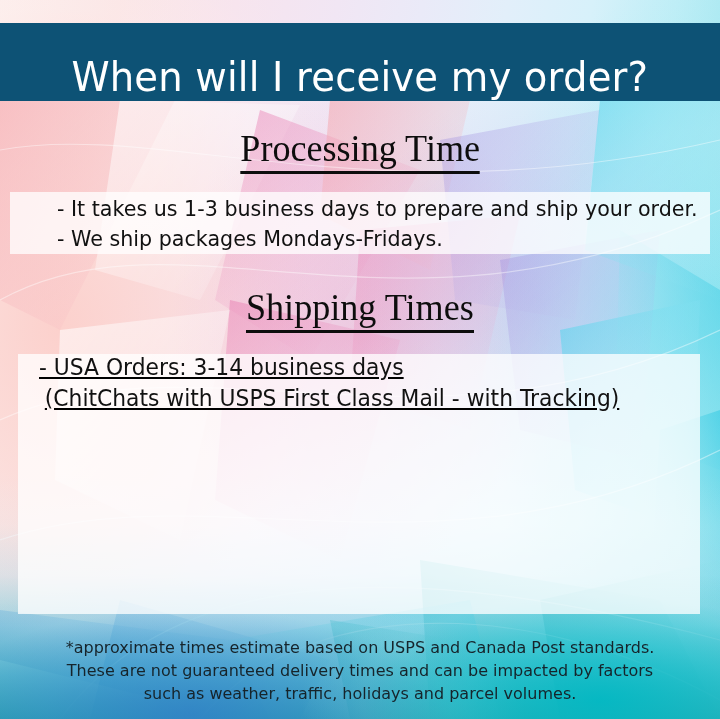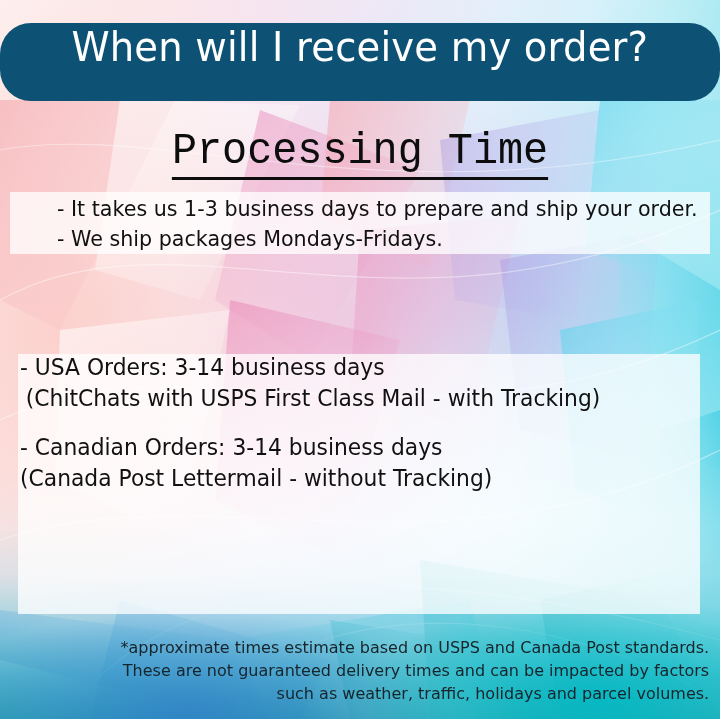--- a/index.html
+++ b/index.html
@@ -94,43 +94,42 @@
 
   
   #title-banner {
     position: absolute;
     left: 0;
     top: 23px;
     width: 720px;
     height: 78px;
     background: #0d5275;
     display: flex;
-    align-items: flex-start;
+    align-items: flex-end;
     justify-content: center;
-    border-radius: 31px;
   }
   #title-banner .title-text {
     color: #ffffff;
     font-family: "DejaVu Sans", sans-serif;
     font-size: 41px;
     font-weight: 400;
     letter-spacing: 0.2px;
     white-space: nowrap;
     transform: scaleX(0.94);
   }
 
   
   .section-heading {
     position: absolute;
     width: 720px;
     text-align: center;
     color: #0d0d0d;
-    font-size: 44px;
+    font-size: 38px;
     font-weight: 400;
-    font-family: Liberation Mono, monospace;
+    font-family: Liberation Serif, serif;
   }
   .section-heading .hd-inner {
     display: inline-block;
     border-bottom: 3px solid #0d0d0d;
     padding-bottom: 1px;
     transform: scaleX(0.95);
   }
   #heading-processing { top: 126px; }
   #heading-shipping  { top: 285px; }
 
@@ -166,43 +165,44 @@
     line-height: 30px;
     white-space: nowrap;
     font-family: "DejaVu Sans", sans-serif;
     transform: scaleX(0.96);
     transform-origin: left center;
   }
 
   
   #shipping-blocks {
     position: absolute;
-    left: 20px;
+    left: 39px;
     top: 352px;
     width: 680px;
+    text-decoration: underline;
   }
   .ship-block { margin-bottom: 18px; }
   .ship-block .ship-line {
     color: #111111;
     font-size: 22.5px;
     line-height: 31px;
     white-space: nowrap;
     font-family: "DejaVu Sans", sans-serif;
     transform: scaleX(0.97);
     transform-origin: left center;
   }
   .ship-block .ship-line.indent { padding-left: 6px; }
 
   
   #footnote {
     position: absolute;
     left: 0;
     top: 636px;
     width: 720px;
-    text-align: right;
+    text-align: center;
   }
   #footnote .fn-line {
     color: #16242b;
     font-size: 16.5px;
     line-height: 23px;
     white-space: nowrap;
     font-family: "DejaVu Sans", sans-serif;
     transform: scaleX(0.97);
   }
 </style>
@@ -299,32 +299,31 @@
     <span class="hd-inner">Processing Time</span>
   </div>
 
   <div class="panel" id="panel-processing"></div>
 
   <div id="processing-lines">
     <div class="line">- It takes us 1-3 business days to prepare and ship your order.</div>
     <div class="line">- We ship packages Mondays-Fridays.</div>
   </div>
 
+  <div class="section-heading" id="heading-shipping">
+    <span class="hd-inner">Shipping Times</span>
+  </div>
 
   <div class="panel" id="panel-shipping"></div>
 
   <div id="shipping-blocks">
     <div class="ship-block">
       <div class="ship-line">- USA Orders: 3-14 business days</div>
       <div class="ship-line indent">(ChitChats with USPS First Class Mail - with Tracking)</div>
     </div>
-    <div class="ship-block">
-      <div class="ship-line">- Canadian Orders: 3-14 business days</div>
-      <div class="ship-line">(Canada Post Lettermail - without Tracking)</div>
-    </div>
   </div>
 
   <div id="footnote">
     <div class="fn-line">*approximate times estimate based on USPS and Canada Post standards.</div>
     <div class="fn-line">These are not guaranteed delivery times and can be impacted by factors</div>
     <div class="fn-line">such as weather, traffic, holidays and parcel volumes.</div>
   </div>
 
 </div>
 

